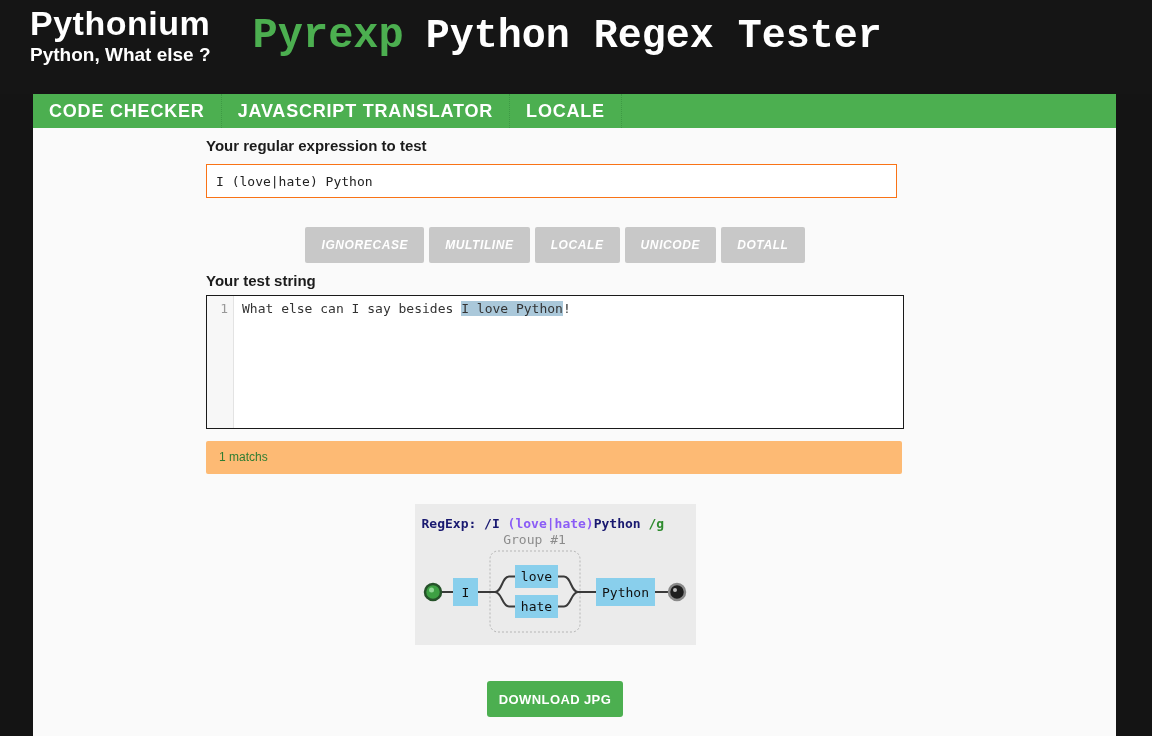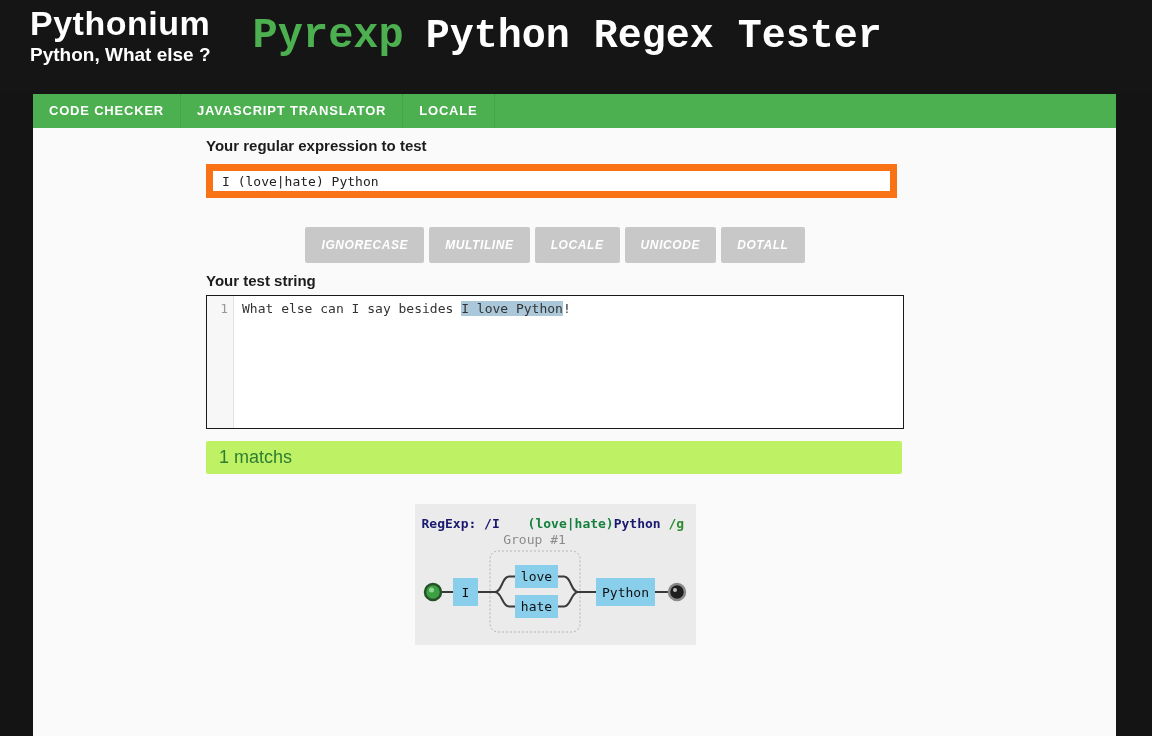--- a/index.html
+++ b/index.html
@@ -13,53 +13,53 @@
   .header { height:94px; background:#151515; display:flex; }
   .logo { margin:3px 0 0 30px; color:#ffffff; }
   .logo-title { font-size:34px; font-weight:bold; line-height:40px; letter-spacing:.5px; }
   .logo-tagline { font-size:19px; font-weight:bold; line-height:23px; }
   .title-row { display:flex; align-items:baseline; margin:12px 0 0 42px; font-weight:bold;font-family:Liberation Mono, monospace; }
   .brand { color:#4caf50; font-size:42px; }
   .page-title { color:#ffffff; font-size:40px; margin-left:22px; }
   
   .nav { margin-left:33px; width:1083px; height:34px; background:#4caf50; display:flex; }
   .nav-item {
-    color:#fff; font-size:13px; font-weight:bold; letter-spacing:.8px;
+    color:#fff; font-size:18px; font-weight:bold; letter-spacing:.8px;
     line-height:34px; padding:0 16px; border-right:1px dotted #3e9a44; cursor:pointer;
   }
   
   .content { margin-left:33px; width:1083px; height:608px; background:#fafafa; padding:9px 0 0 173px; }
   .col { width:698px; }
   .field-label { font-size:15px; font-weight:bold; color:#1c1c1c; line-height:17px; }
   .regex-input {
-    margin-top:10px; width:691px; height:34px; border:7px solid #f97316; background:#fff;
+    margin-top:10px; width:691px; height:34px; border:1px solid #f97316; background:#fff;
     font-family:"DejaVu Sans Mono", monospace; font-size:13px; color:#222; padding:0 9px; display:block;
   }
   .flags { margin-top:29px; display:flex; justify-content:center; gap:5px; }
   .flag-btn {
     background:#c8c8c8; border:none; color:#ffffff; font-weight:bold; font-size:12px;
     letter-spacing:.6px; padding:0 16px; height:36px; border-radius:2px;
     font-family:"Liberation Sans", sans-serif; cursor:pointer;font-style:italic;
   }
   .ts-label { margin-top:9px; }
   .editor { margin-top:6px; width:698px; height:134px; border:1px solid #1a1a1a; background:#ffffff; display:flex; }
   .gutter {
     width:27px; background:#f7f7f7; border-right:1px solid #e3e3e3; text-align:right;
     padding:5px 5px 0 0; color:#999999; font-family:"DejaVu Sans Mono", monospace; font-size:13px;
   }
   .code-area { padding:5px 0 0 8px; font-family:"DejaVu Sans Mono", monospace; font-size:13px; color:#333; white-space:pre; }
   .hl { background:#aac8da; }
   .match-bar {
-    margin-top:12px; width:696px; height:33px; background:#bef264; border-radius:2px;
-    color:#2e7d32; font-size:18px; font-weight:500; line-height:33px; padding-left:13px;
+    margin-top:12px; width:696px; height:33px; background:#fdba74; border-radius:2px;
+    color:#2e7d32; font-size:12px; font-weight:500; line-height:33px; padding-left:13px;
   }
   
   .diagram { margin:30px auto 0; width:281px; height:141px; background:#ebebeb; padding-top:12px; overflow:hidden; }
   .d-title { margin-left:7px; font-family:"DejaVu Sans Mono", monospace; font-size:13px; font-weight:bold; white-space:pre; line-height:15px; }
-  .navy { color:#191970; } .blue { color:#15803d;margin-left:20px; } .green { color:#2e8b2e; }
+  .navy { color:#191970; } .blue { color:#8b5cf6; } .green { color:#2e8b2e; }
   .group-label {
     margin:1px 0 0 75px; width:90px; text-align:center;
     font-family:"DejaVu Sans Mono", monospace; font-size:13px; color:#8c8c8c; line-height:15px;
   }
   svg.rail { display:block; margin-top:-2px; }
   .wire { stroke:#3a3a3a; stroke-width:2; fill:none; }
   .node { fill:#89cfec; }
   .ntext { font-family:"DejaVu Sans Mono", monospace; font-size:13px; fill:#111; text-anchor:middle; }
   .groupbox { fill:none; stroke:#b5b5b5; stroke-width:1; stroke-dasharray:2 2; }
   
@@ -133,14 +133,15 @@
         <text class="ntext" x="121.5" y="36">love</text>
         <rect class="node" x="100" y="50" width="43" height="23"></rect>
         <text class="ntext" x="121.5" y="66">hate</text>
         <rect class="node" x="181" y="33" width="59" height="28"></rect>
         <text class="ntext" x="210.5" y="51.5">Python</text>
         <circle cx="262" cy="47" r="8" fill="#1e1e1e" stroke="#8a8a8a" stroke-width="2.5"></circle>
         <circle cx="260" cy="45" r="2" fill="#bbbbbb"></circle>
       </svg>
     </div>
 
+    <button class="download-btn">DOWNLOAD JPG</button>
   </div>
 </div>
 
 </body></html>

